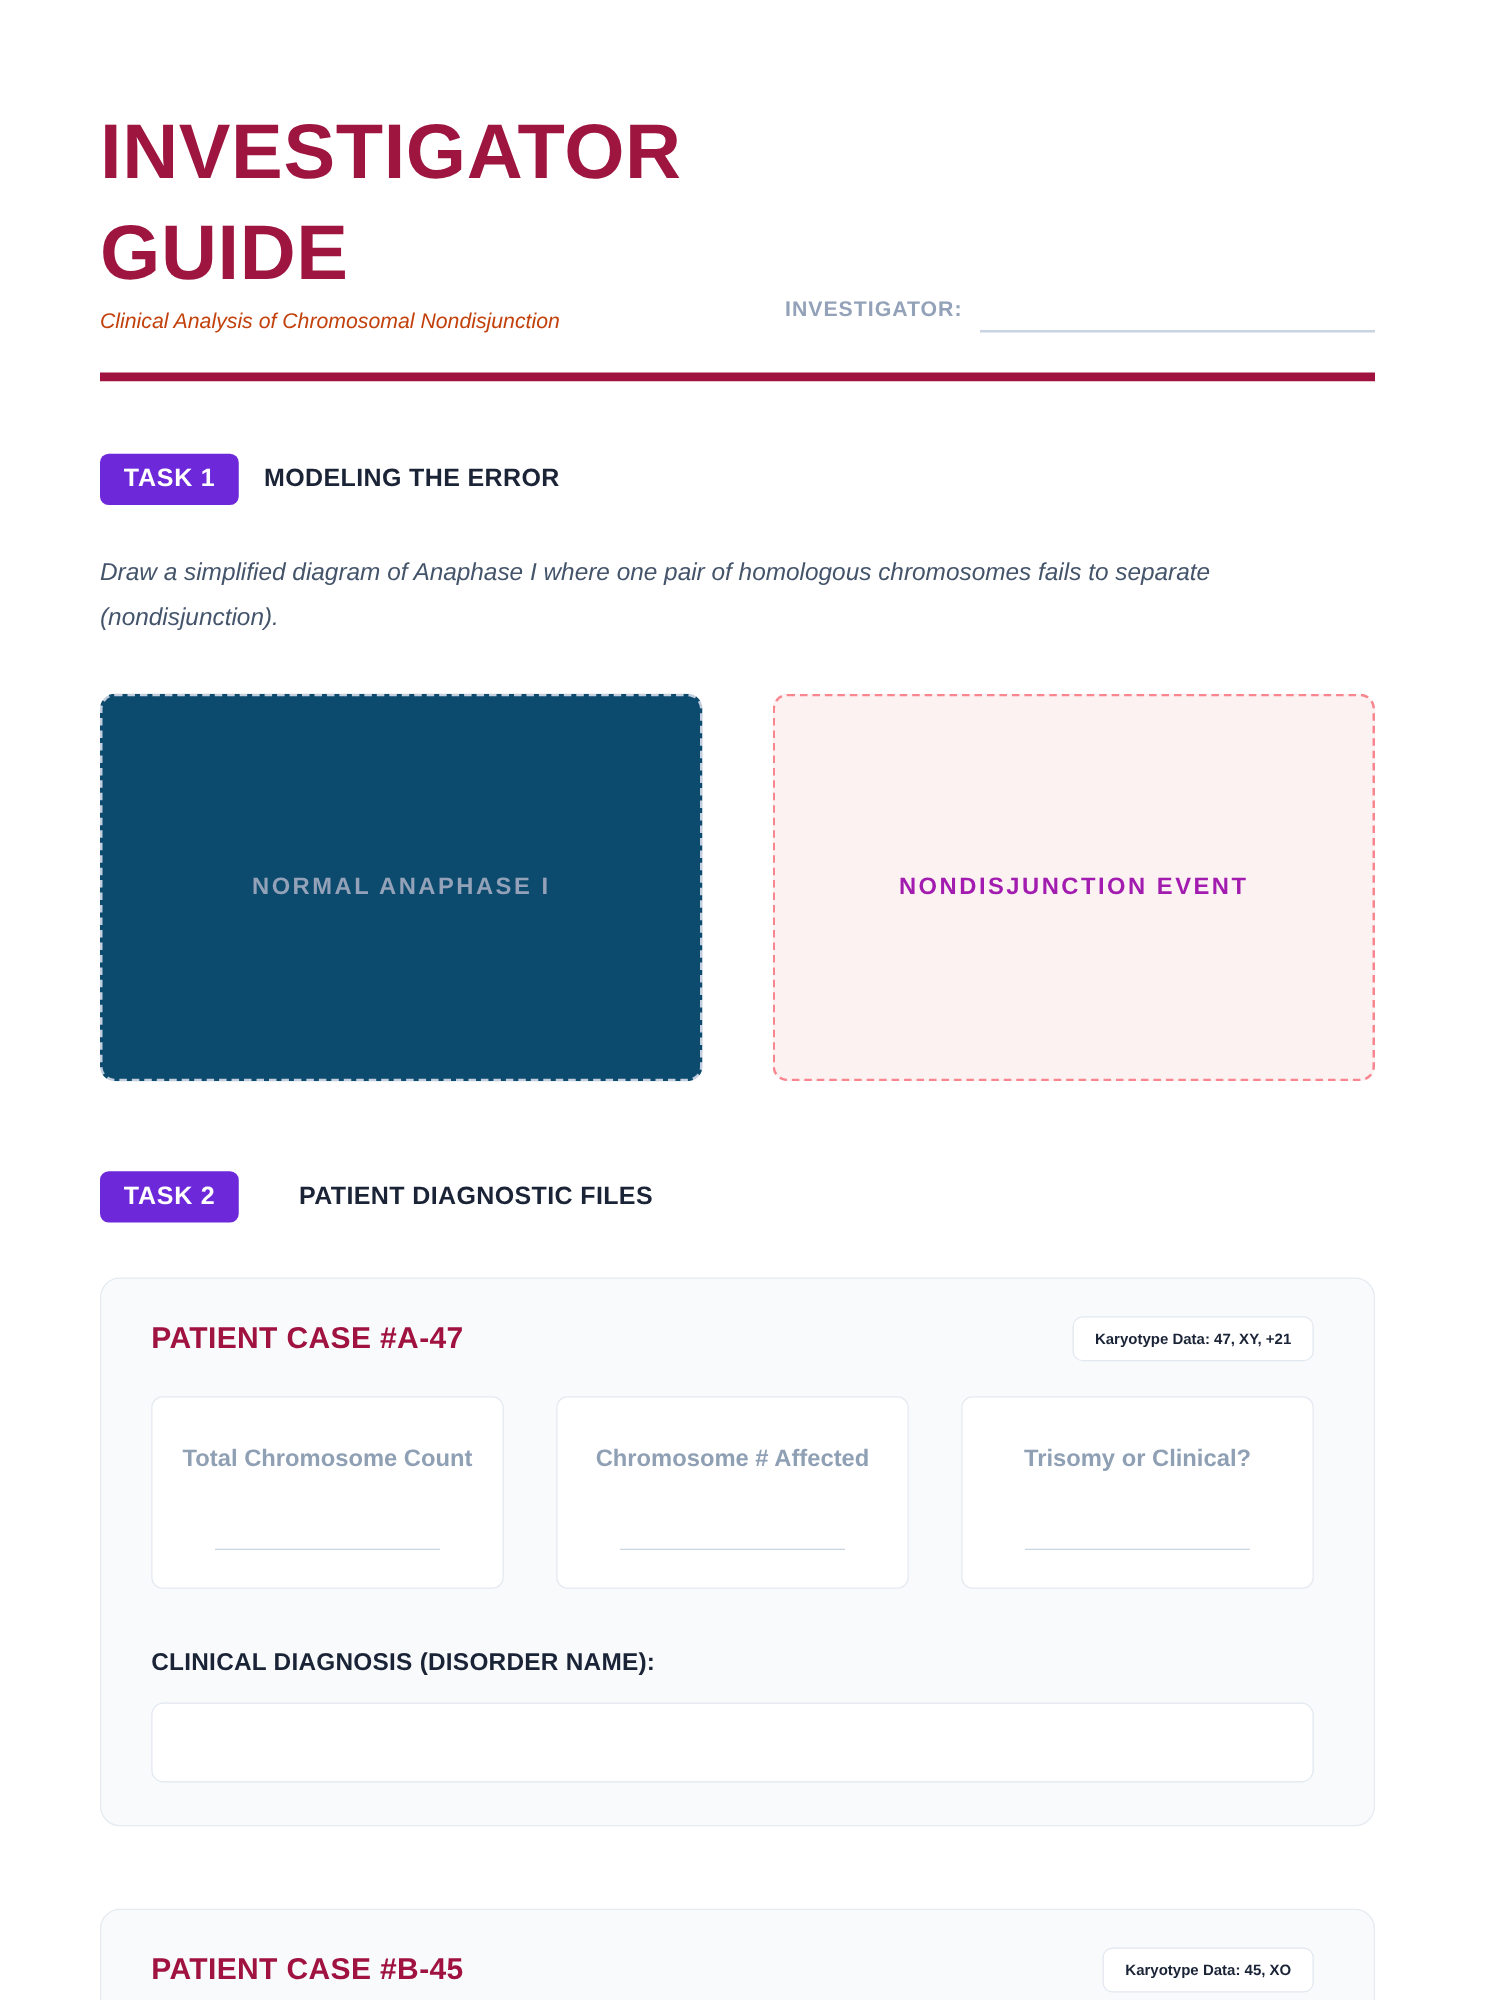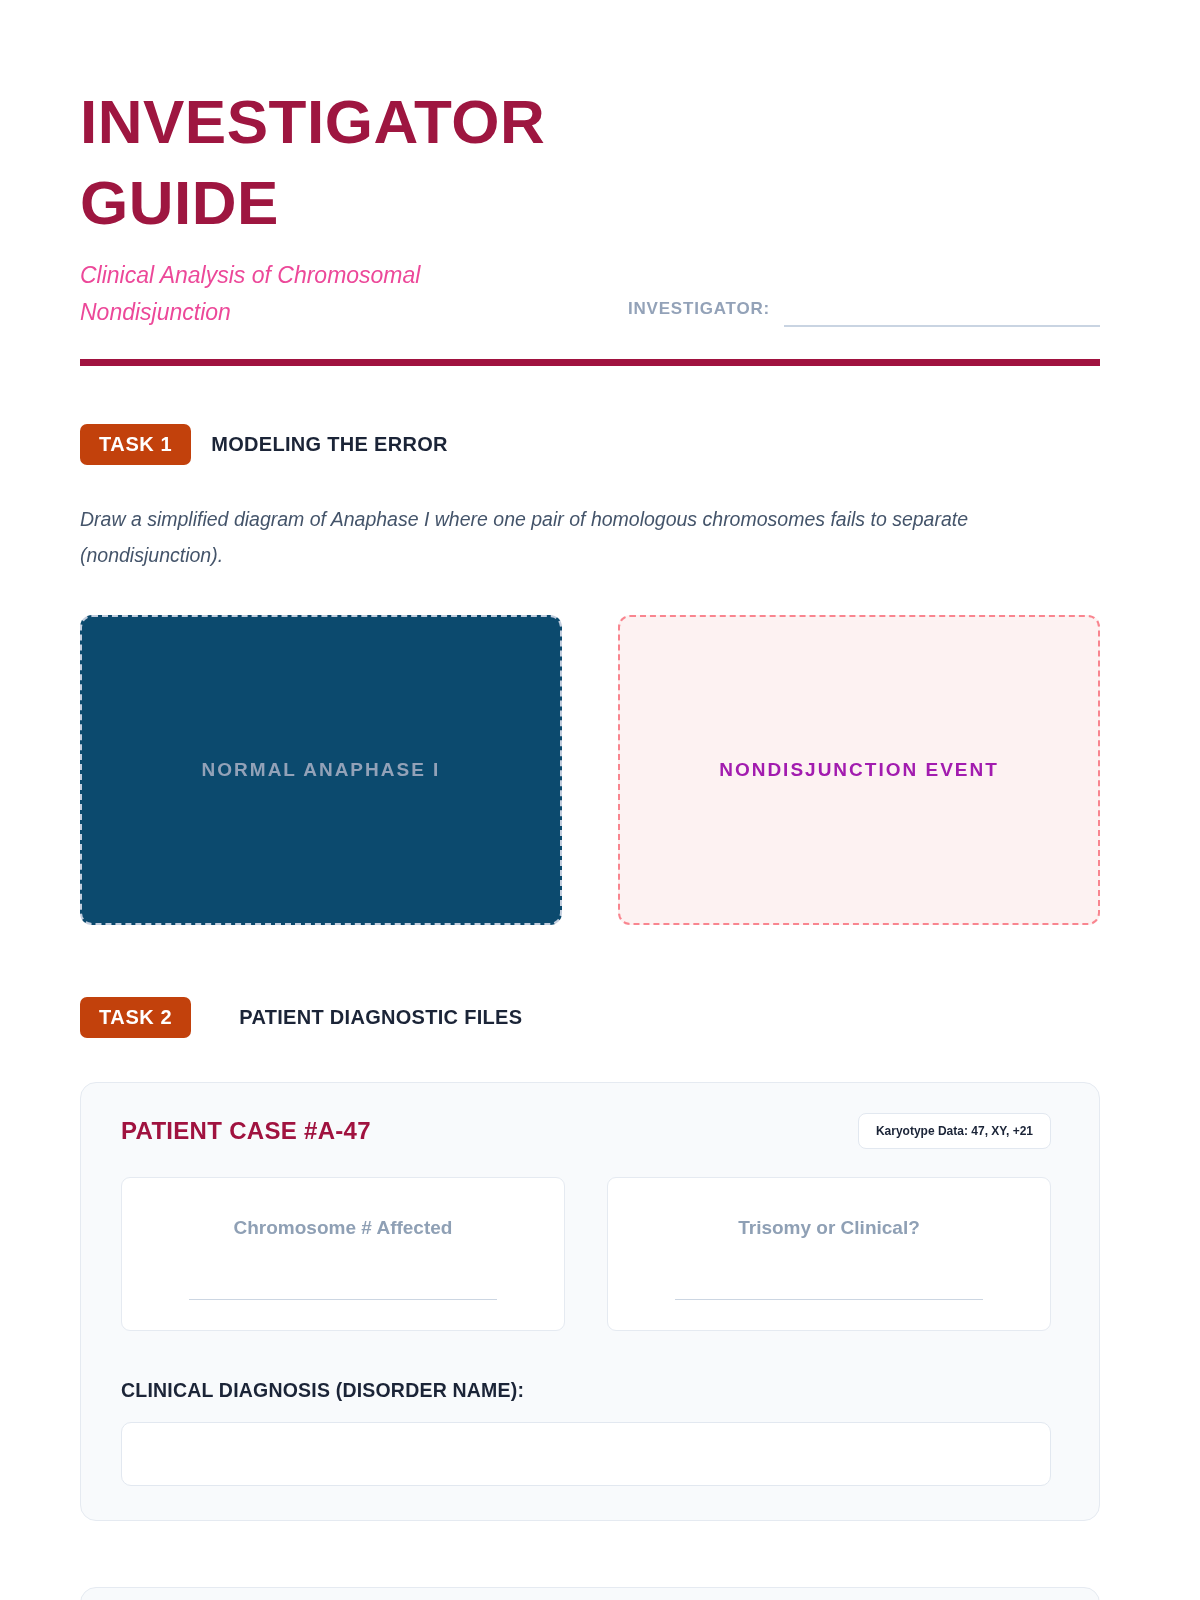--- a/index.html
+++ b/index.html
@@ -12,37 +12,37 @@
   .content { width: 1020px; margin: 0 0 0 80px; }
 
   
   .header { padding-top: 82px; display: flex; justify-content: space-between; align-items: flex-end; }
   .header-left { width: 560px; }
   .doc-title {
     font-size: 62px; font-weight: 800; line-height: 1.3;
     color: #9e1640; letter-spacing: 0.5px; width: 430px;
   }
   .doc-subtitle {
-    margin-top: 14px; font-size: 23px; font-style: italic;
-    color: #ec4899; line-height: 1.6; width: 440px;
+    margin-top: 0; font-size: 17px; font-style: italic;
+    color: #c2410c; line-height: 1.6; width: 440px;
   }
   .investigator-block { display: flex; align-items: flex-end; padding-bottom: 4px; }
   .investigator-label {
     font-size: 17px; font-weight: 700; color: #93a2b8;
     letter-spacing: 0.8px; margin-right: 14px; padding-bottom: 8px;
   }
   .investigator-line { width: 316px; border-bottom: 2px solid #c9d4e2; height: 30px; }
   .header-rule { margin-top: 28px; height: 7px; background: #a0123f; border: none; }
 
   
   .section-head { display: flex; align-items: center; gap: 20px; }
   .task1-head { margin-top: 58px; }
   .task2-head { margin-top: 72px; gap: 48px; }
   .task-badge {
-    background: #c2410c; color: #ffffff; font-weight: 700;
+    background: #6d28d9; color: #ffffff; font-weight: 700;
     font-size: 20px; letter-spacing: 0.6px;
     padding: 9px 19px; border-radius: 7px;
   }
   .section-title { font-size: 20px; font-weight: 800; color: #1b2437; letter-spacing: 0.3px; }
 
   .instructions {
     margin-top: 36px; font-size: 19.5px; font-style: italic;
     color: #44546a; line-height: 1.85; width: 1020px;
   }
 
@@ -131,20 +131,24 @@
     <span class="section-title">PATIENT DIAGNOSTIC FILES</span>
   </div>
 
   <div class="case-card">
     <div class="case-head">
       <span class="case-title">PATIENT CASE #A-47</span>
       <span class="karyotype-badge">Karyotype Data: 47, XY, +21</span>
     </div>
     <div class="fields-row">
       <div class="field-box">
+        <span class="field-label">Total Chromosome Count</span>
+        <span class="field-line"></span>
+      </div>
+      <div class="field-box">
         <span class="field-label">Chromosome # Affected</span>
         <span class="field-line"></span>
       </div>
       <div class="field-box">
         <span class="field-label">Trisomy or Clinical?</span>
         <span class="field-line"></span>
       </div>
     </div>
     <div class="diagnosis-label">CLINICAL DIAGNOSIS (DISORDER NAME):</div>
     <div class="diagnosis-input"></div>

